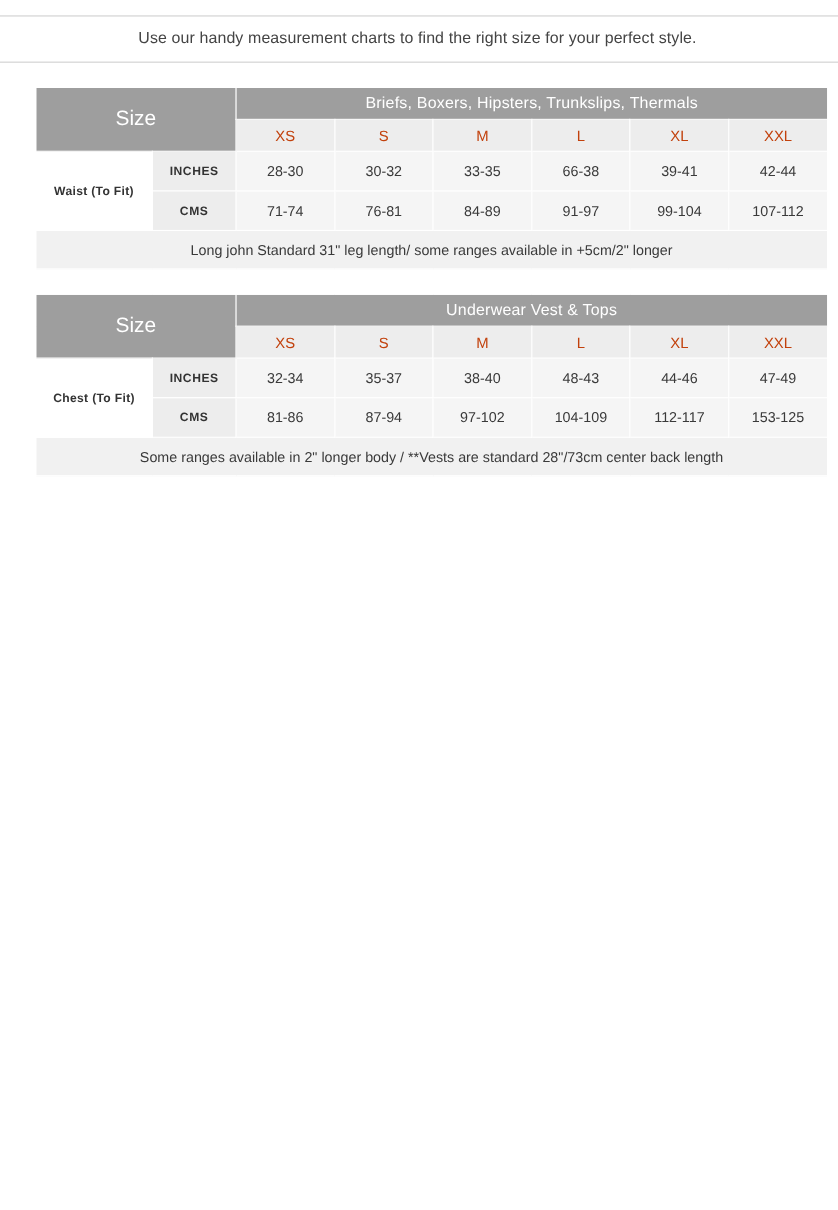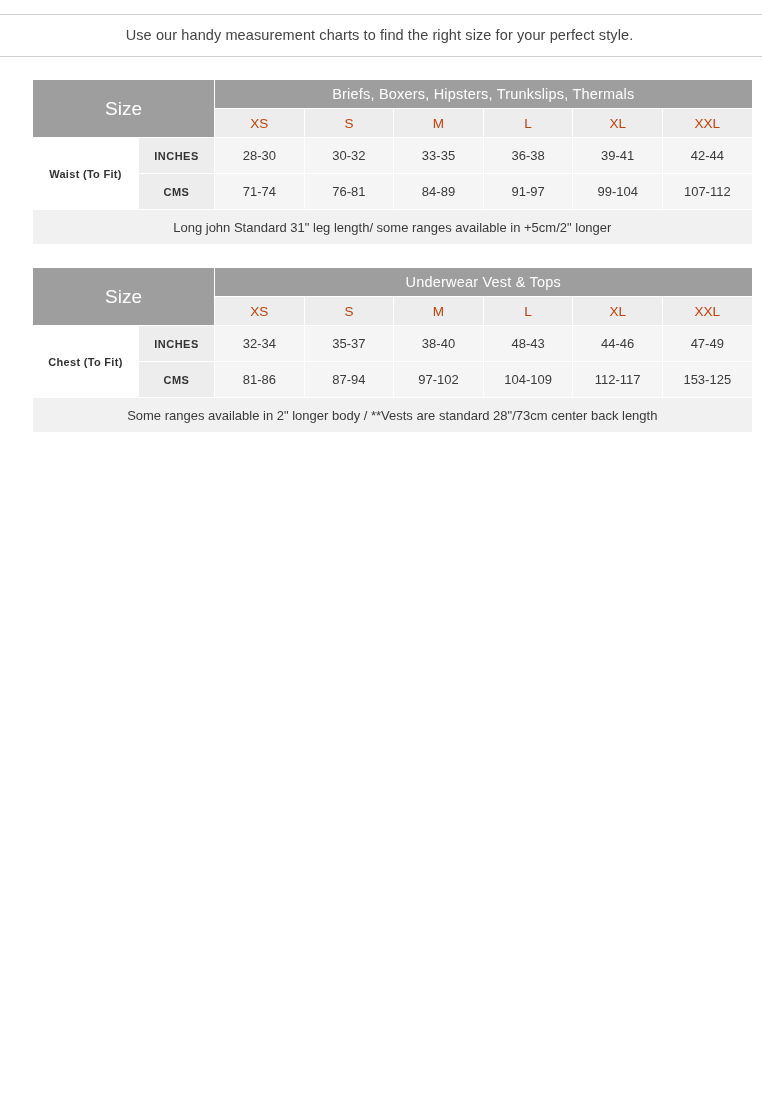--- a/index.html
+++ b/index.html
@@ -167,21 +167,21 @@
           <td class="hdr-sizecode">L</td>
           <td class="hdr-sizecode">XL</td>
           <td class="hdr-sizecode">XXL</td>
         </tr>
         <tr>
           <td class="row-label" rowspan="2">Waist (To Fit)</td>
           <td class="unit-label">INCHES</td>
           <td class="data-cell">28-30</td>
           <td class="data-cell">30-32</td>
           <td class="data-cell">33-35</td>
-          <td class="data-cell">36-38</td>
+          <td class="data-cell">66-38</td>
           <td class="data-cell">39-41</td>
           <td class="data-cell">42-44</td>
         </tr>
         <tr>
           <td class="unit-label">CMS</td>
           <td class="data-cell">71-74</td>
           <td class="data-cell">76-81</td>
           <td class="data-cell">84-89</td>
           <td class="data-cell">91-97</td>
           <td class="data-cell">99-104</td>

